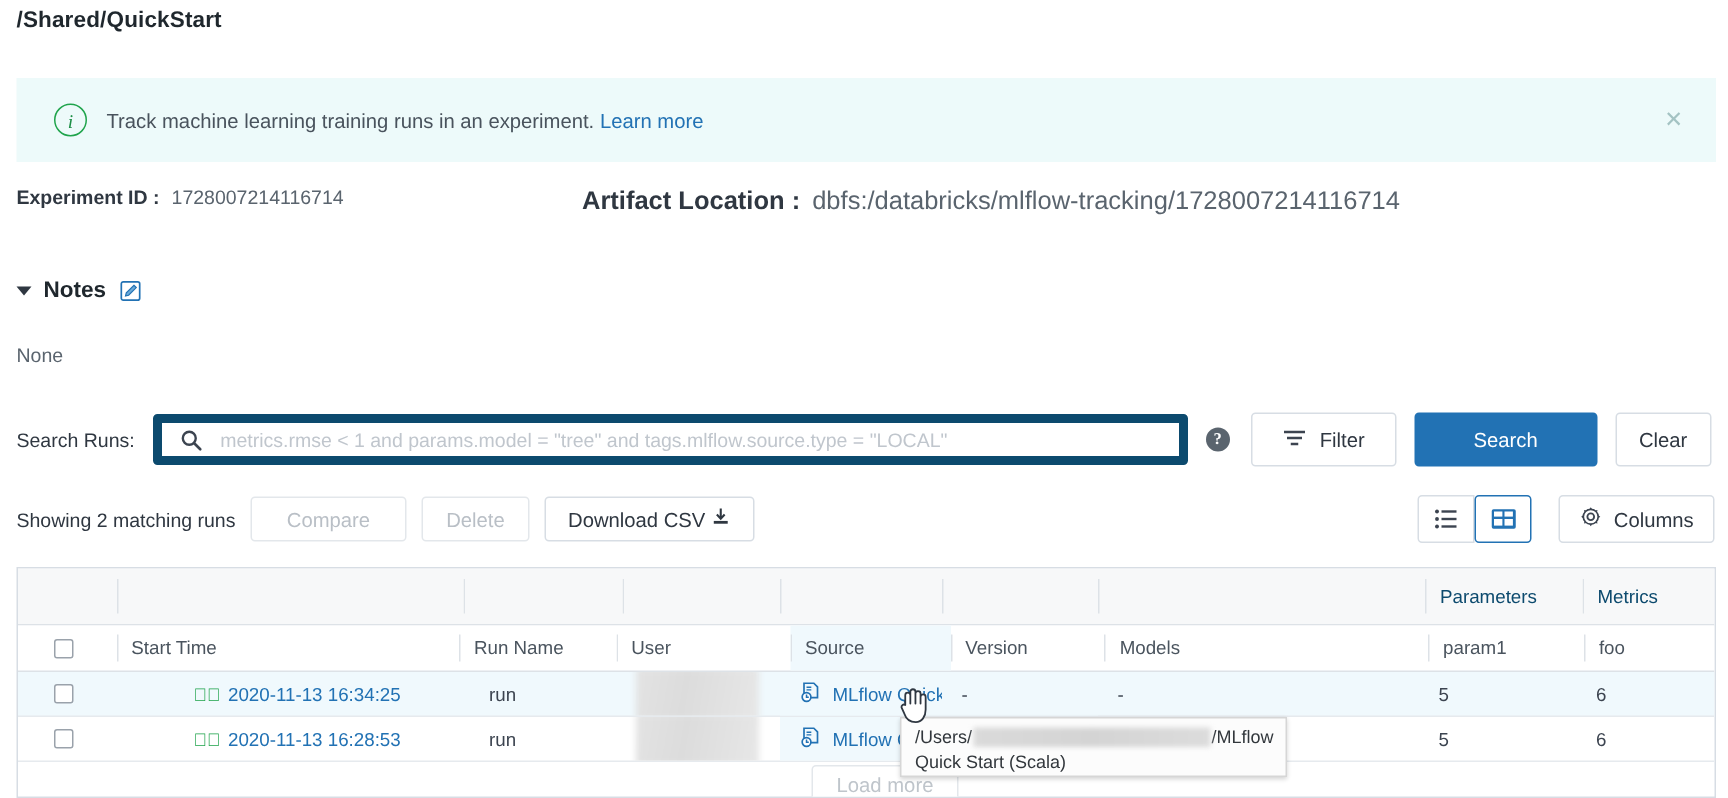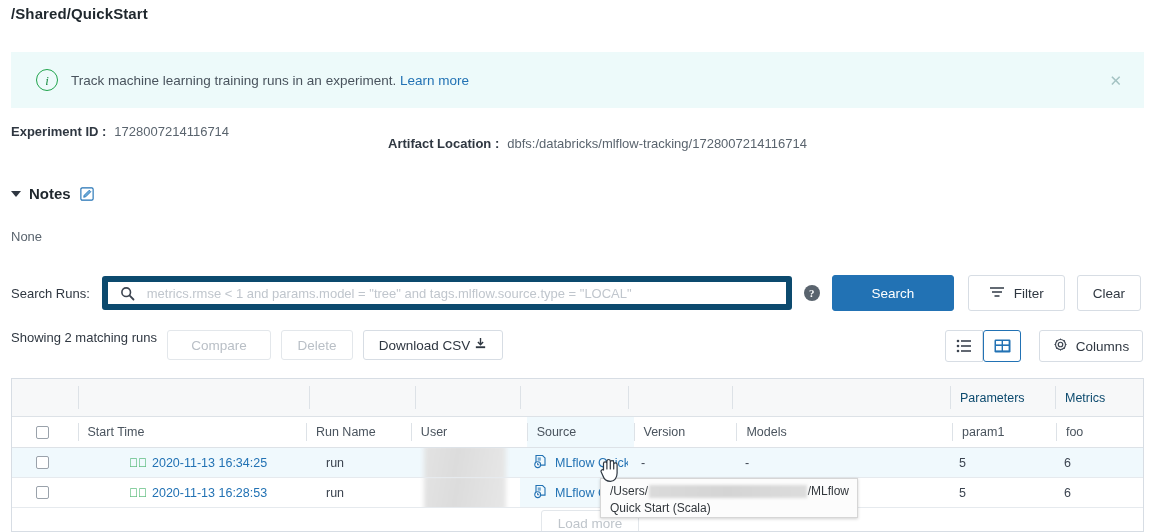--- a/index.html
+++ b/index.html
@@ -45,21 +45,21 @@
   }
 
   
   .meta {
     position: absolute; top: 124px; left: 11px;
     font-size: 13px; display: flex; align-items: baseline;
   }
   .meta-label { font-weight: 600; color: #2f3741; }
   .meta-value { color: #5a646e; margin-left: 8px; }
   .meta2 { position: absolute; top: 124px; left: 388px;
-           font-size: 13px; display: flex; align-items: baseline; margin-top: 12px; }
+           font-size: 17px; display: flex; align-items: baseline; }
 
   
   .notes-head {
     position: absolute; left: 11px; top: 185px;
     display: flex; align-items: center; font-size: 15px; font-weight: bold;
     color: #1f272d;
   }
   .caret {
     width: 0; height: 0; margin-right: 8px;
     border-left: 5px solid transparent; border-right: 5px solid transparent;
@@ -108,21 +108,21 @@
   .btn-filter { margin-left: 14px; width: 97px; gap: 9px; }
   .btn-search {
     margin-left: 12px; width: 122px; background: #2272b4;
     border-color: #2272b4; color: #fff;
   }
   .btn-clear { margin-left: 12px; width: 64px; }
 
   
   .actions-row {
     position: absolute; left: 11px; top: 330px;
-    display: flex; height: 32px;
+    display: flex; align-items: center; height: 32px;
   }
   .showing { font-size: 13px; color: #2f3741; margin-right: 10px; white-space: nowrap; }
   .btn-sm {
     height: 30px; border: 1px solid #e3e7eb; background: #fff;
     border-radius: 3px; font-size: 13.5px;
     display: flex; align-items: center; justify-content: center;
     padding: 0 14px; font-family: "Liberation Sans", sans-serif;
     white-space: nowrap;
   }
   .btn-disabled { color: #b9bfc6; cursor: default; }
@@ -270,31 +270,31 @@
     <div class="search-box">
       <span class="search-icon">
         <svg width="15" height="15" viewBox="0 0 16 16">
           <circle cx="6.6" cy="6.6" r="4.6" fill="none" stroke="#3c4450" stroke-width="1.7"></circle>
           <line x1="10.1" y1="10.1" x2="14.4" y2="14.4" stroke="#3c4450" stroke-width="1.9" stroke-linecap="round"></line>
         </svg>
       </span>
       <input class="search-input" type="text" placeholder="metrics.rmse &lt; 1 and params.model = &quot;tree&quot; and tags.mlflow.source.type = &quot;LOCAL&quot;" style="">
     </div>
     <div class="help-icon">?</div>
-    <div class="btn btn-search">Search</div>
     <div class="btn btn-filter">
       <span>
         <svg width="16" height="12" viewBox="0 0 16 12">
           <line x1="1" y1="2" x2="15" y2="2" stroke="#3c4450" stroke-width="1.6"></line>
           <line x1="3" y1="6" x2="13" y2="6" stroke="#3c4450" stroke-width="1.6"></line>
           <line x1="5.5" y1="10" x2="10.5" y2="10" stroke="#3c4450" stroke-width="1.6"></line>
         </svg>
       </span>
       <span>Filter</span>
     </div>
+    <div class="btn btn-search">Search</div>
     <div class="btn btn-clear">Clear</div>
   </div>
 
   <div class="actions-row">
     <span class="showing">Showing 2 matching runs</span>
     <div class="btn-sm btn-disabled btn-compare">Compare</div>
     <div class="btn-sm btn-disabled btn-delete">Delete</div>
     <div class="btn-sm btn-csv">
       <span>Download CSV</span>
       <span>

